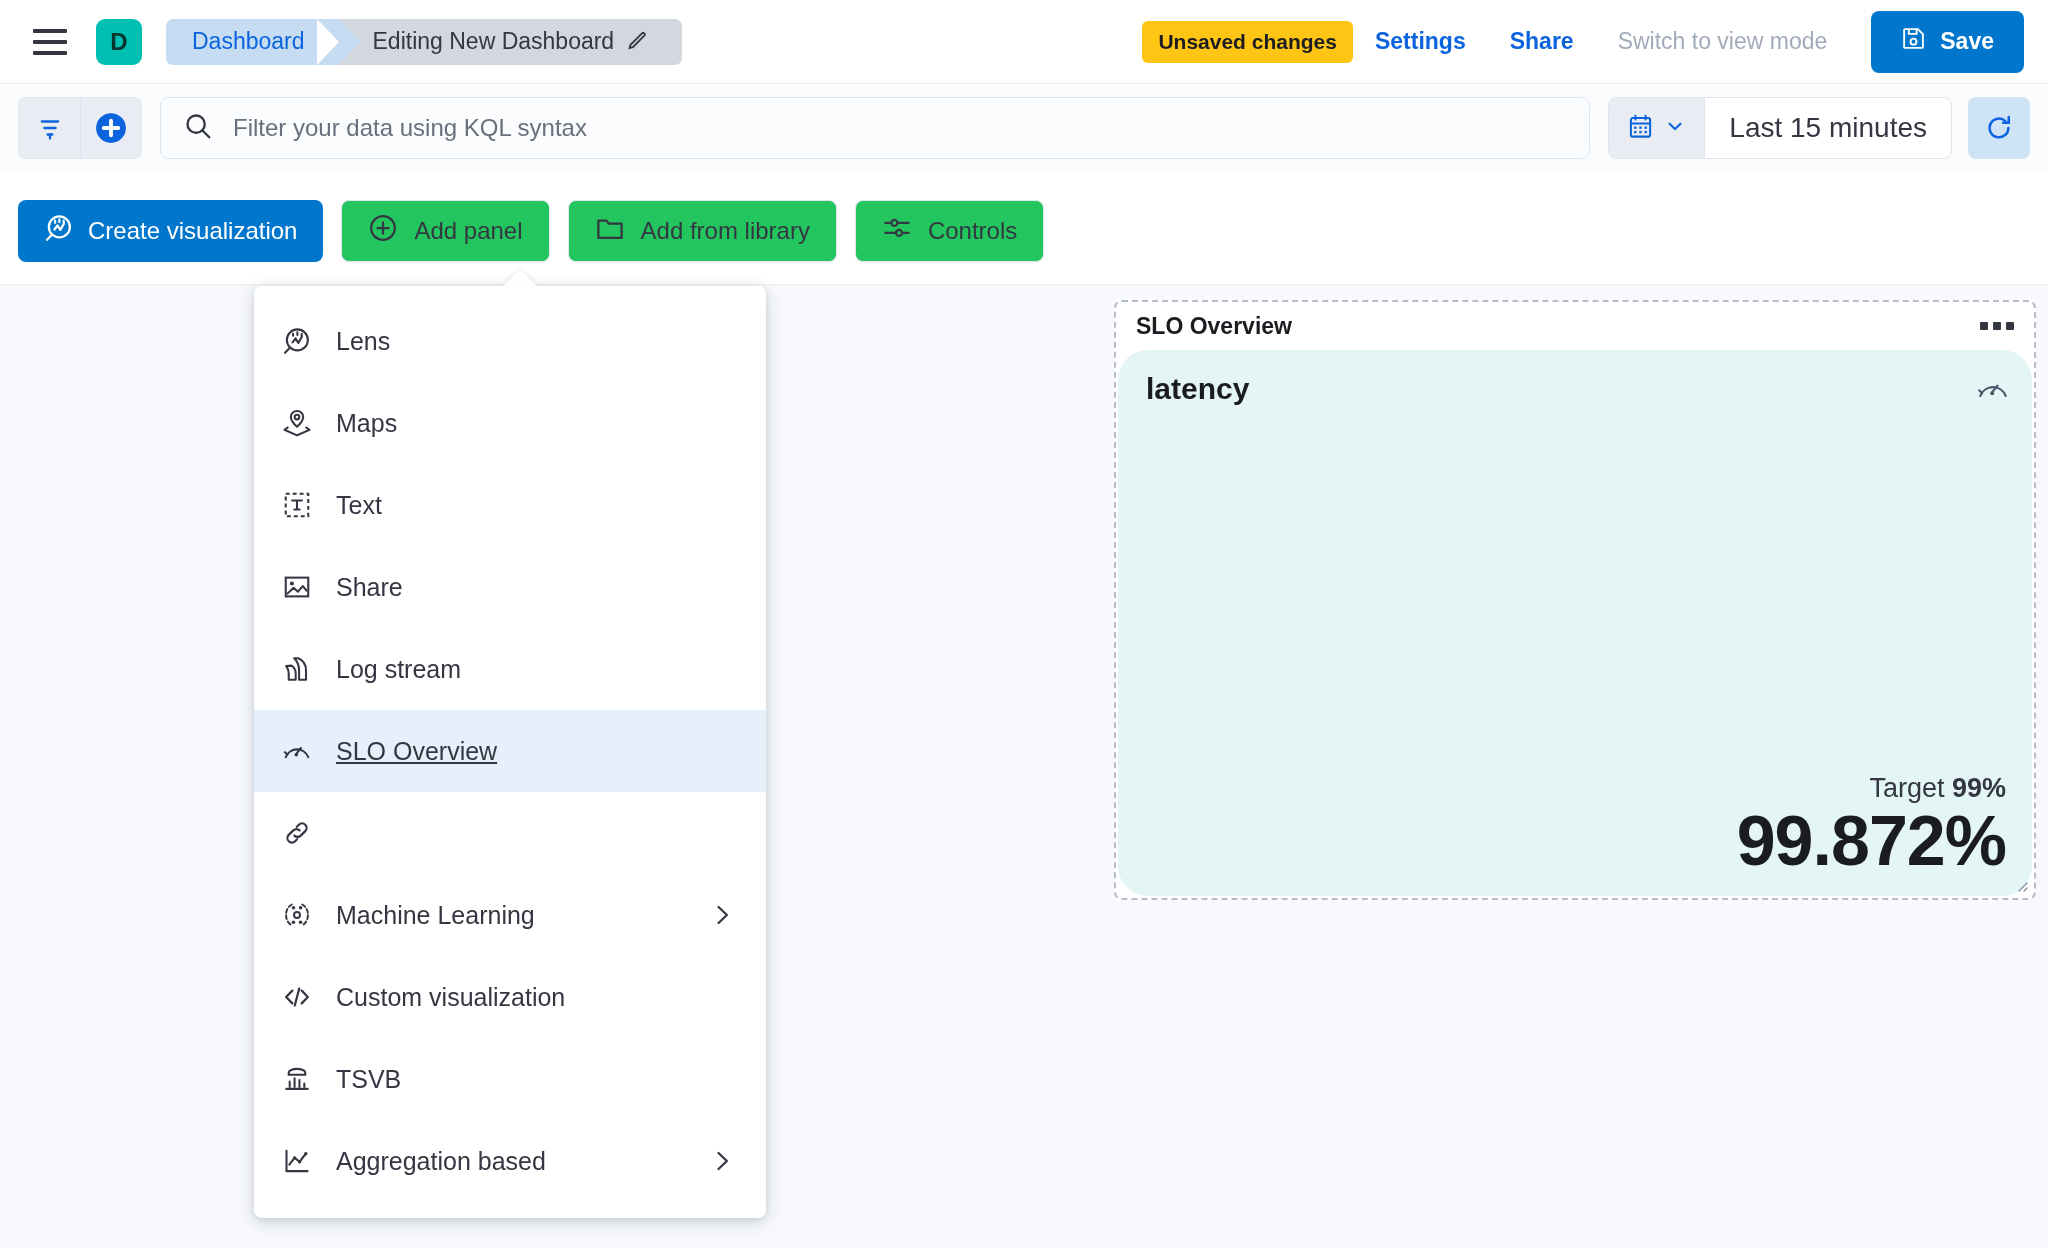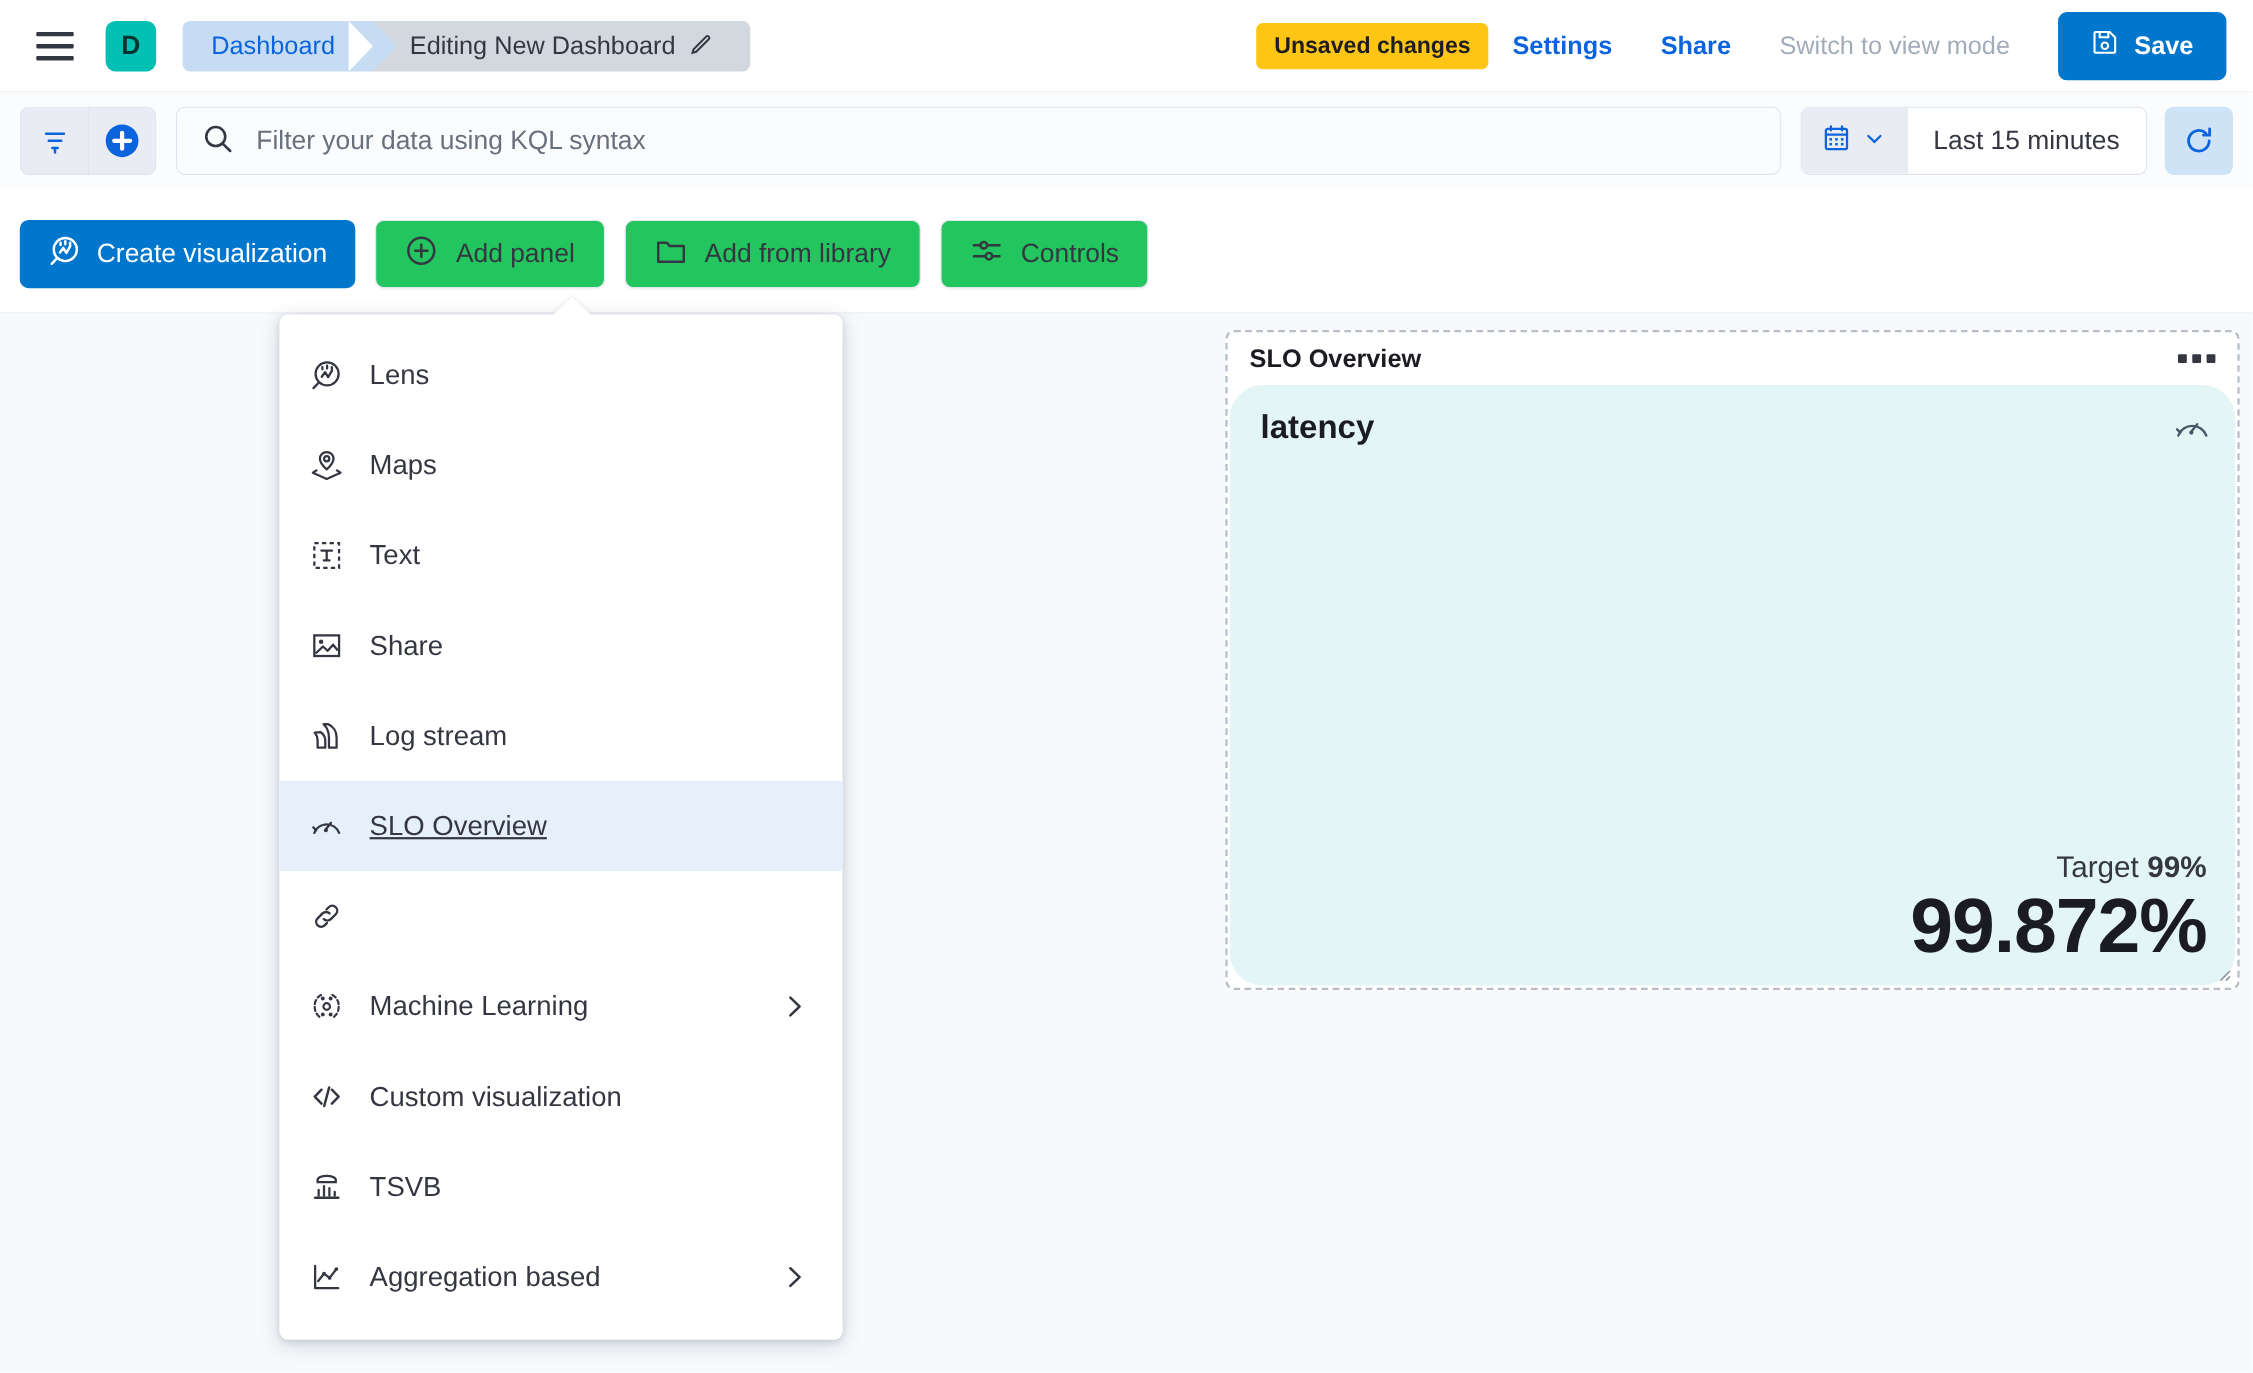--- a/index.html
+++ b/index.html
@@ -92,21 +92,21 @@
 
   .timepicker {
     display:flex; height:62px; margin-left:18px; border:1px solid #dfe5ee;
     border-radius:8px; overflow:hidden; flex:0 0 auto; background:#fff;
   }
   .tp-cal {
     background:#e9edf3; display:flex; align-items:center; gap:10px;
     padding:0 18px; cursor:pointer; border-right:1px solid #dfe5ee;
   }
   .tp-value {
-    display:flex; align-items:center; padding:0 24px; font-size:24px;
+    display:flex; align-items:center; padding:0 24px; font-size:28px;
     color:#343741; white-space:nowrap; cursor:pointer;
   }
   .refresh-btn {
     width:62px; height:62px; margin-left:16px; background:#cfe3f7;
     border-radius:8px; display:flex; align-items:center; justify-content:center;
     cursor:pointer; flex:0 0 auto;
   }
 
   
   .toolbar {

